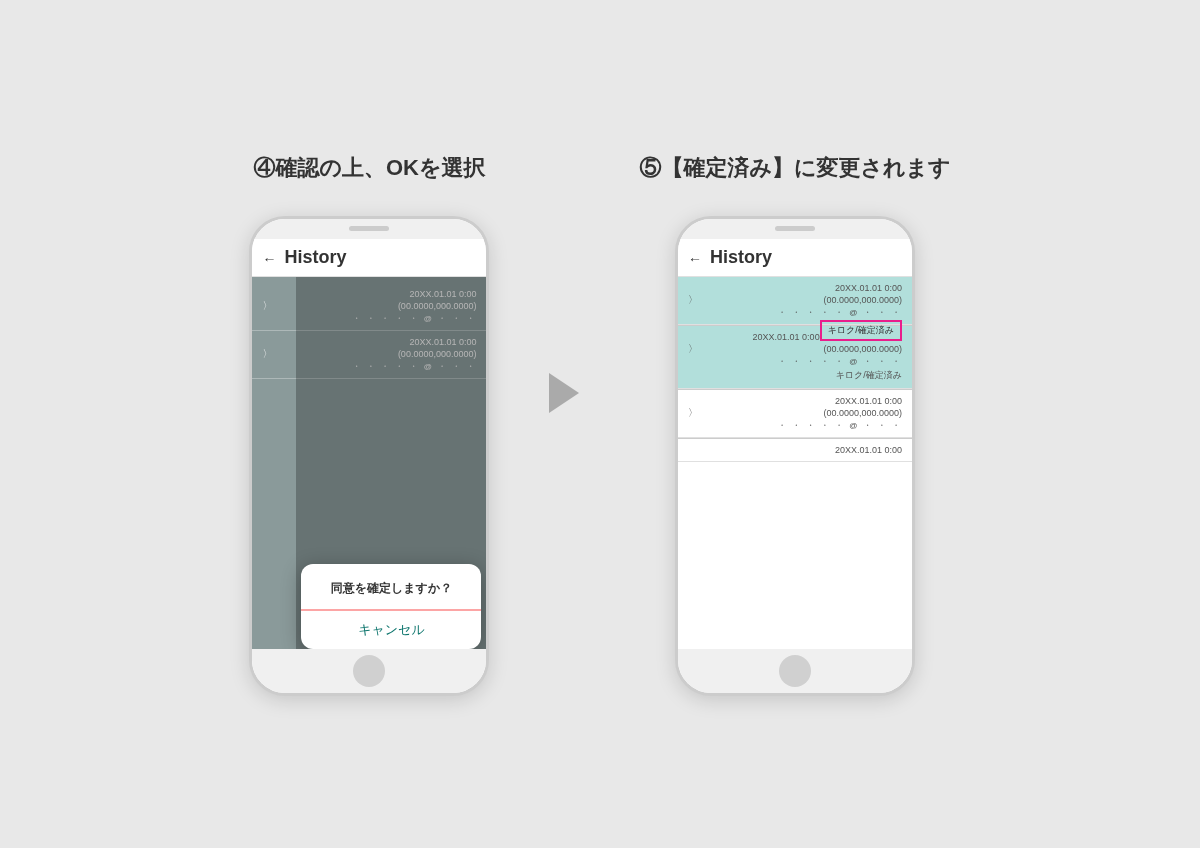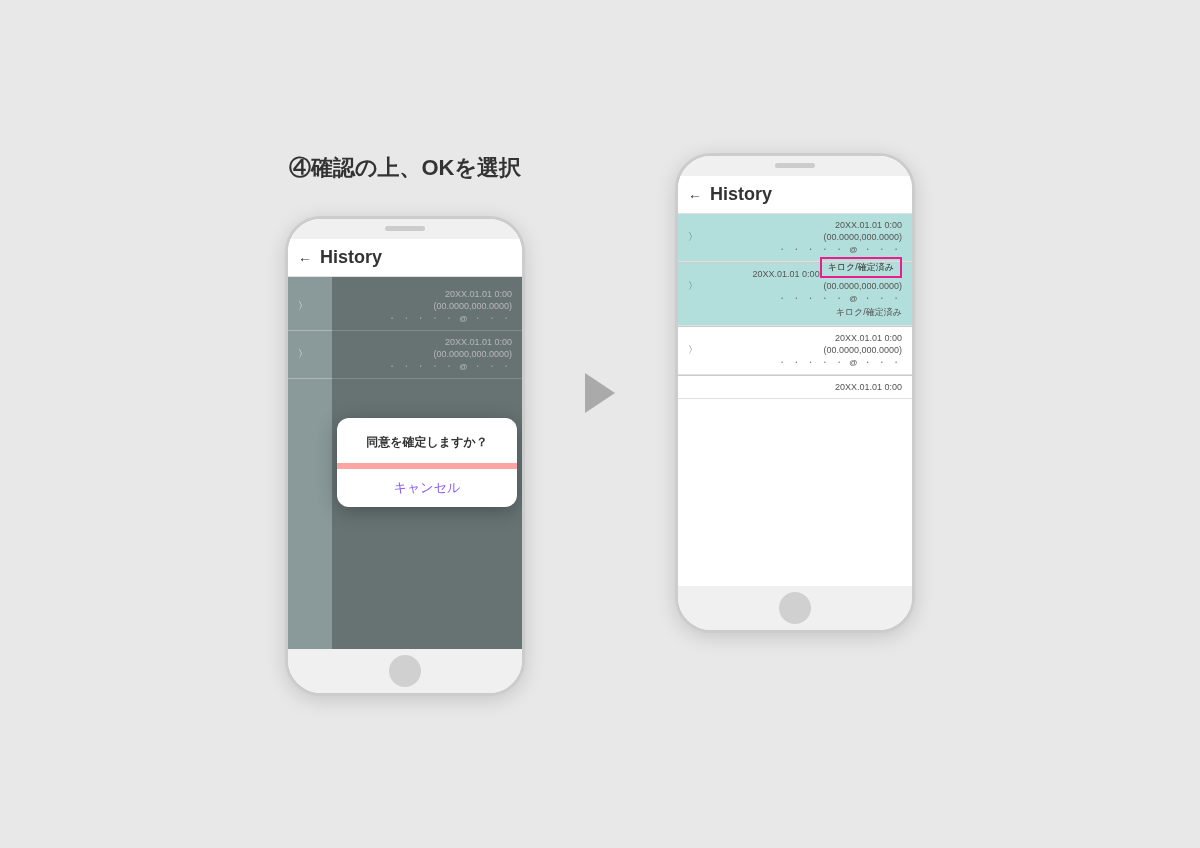--- a/index.html
+++ b/index.html
@@ -162,21 +162,21 @@
       color: #f0f0f0;
       letter-spacing: 2px;
     }
 
     
     .dialog-overlay {
       position: absolute;
       top: 0; left: 0; right: 0; bottom: 0;
       background: rgba(0,0,0,0.25);
       display: flex;
-      align-items: center;
+      align-items: flex-end;
       justify-content: center;
       margin-left: 44px;
     }
 
     .dialog {
       background: #fff;
       border-radius: 12px;
       width: 180px;
       overflow: hidden;
       box-shadow: 0 4px 20px rgba(0,0,0,0.3);
@@ -199,22 +199,22 @@
     }
 
     .dialog-btn-ok {
       color: #2979ff;
       font-weight: bold;
       border: 2px solid #e91e8c;
       border-radius: 0;
     }
 
     .dialog-btn-cancel {
-      color: #8b5cf6;
-      border-top: 6px solid #fca5a5;
+      color: #0f766e;
+      border-top: 2px solid #fca5a5;
     }
 
     
     .screen-list-right {
       background: #fff;
       height: 100%;
       overflow: hidden;
     }
 
     .list-item-right {
@@ -347,20 +347,21 @@
         <div class="phone-home-btn"></div>
       </div>
     </div>
   </div>
 
   <div class="arrow-container">
     <div class="arrow-right"></div>
   </div>
 
   <div class="panel">
+    <div class="panel-title">⑤【確定済み】に変更されます</div>
 
     <div class="phone">
 
       <div class="phone-top-bar">
         <div class="phone-speaker"></div>
       </div>
 
       <div class="phone-screen">
 
         <div class="app-header">

